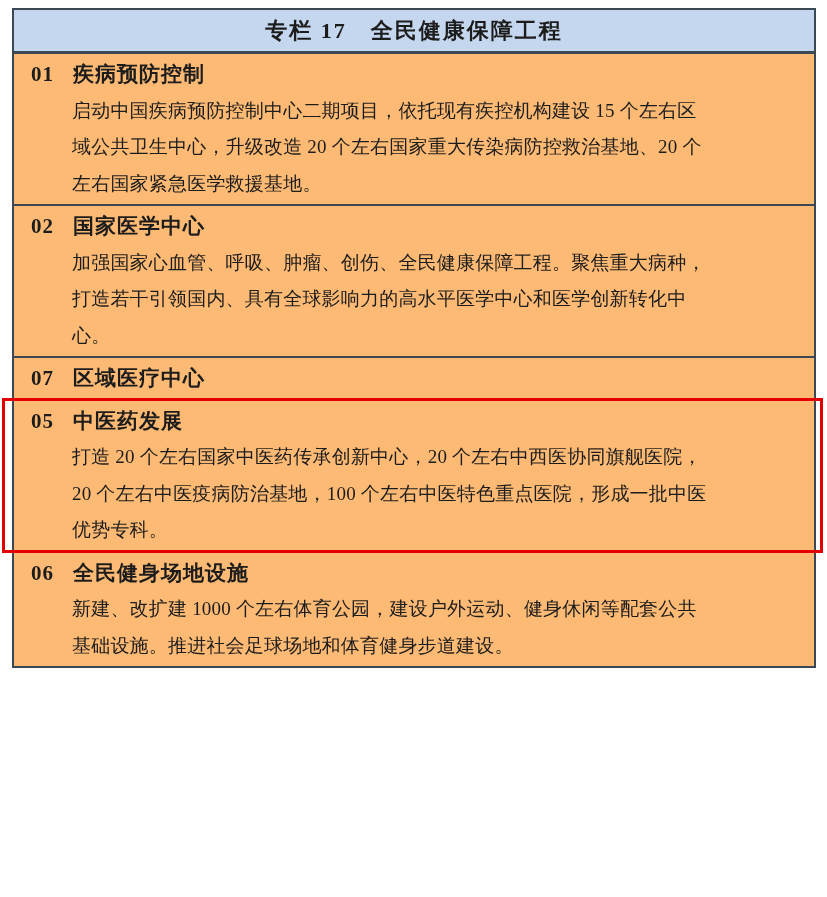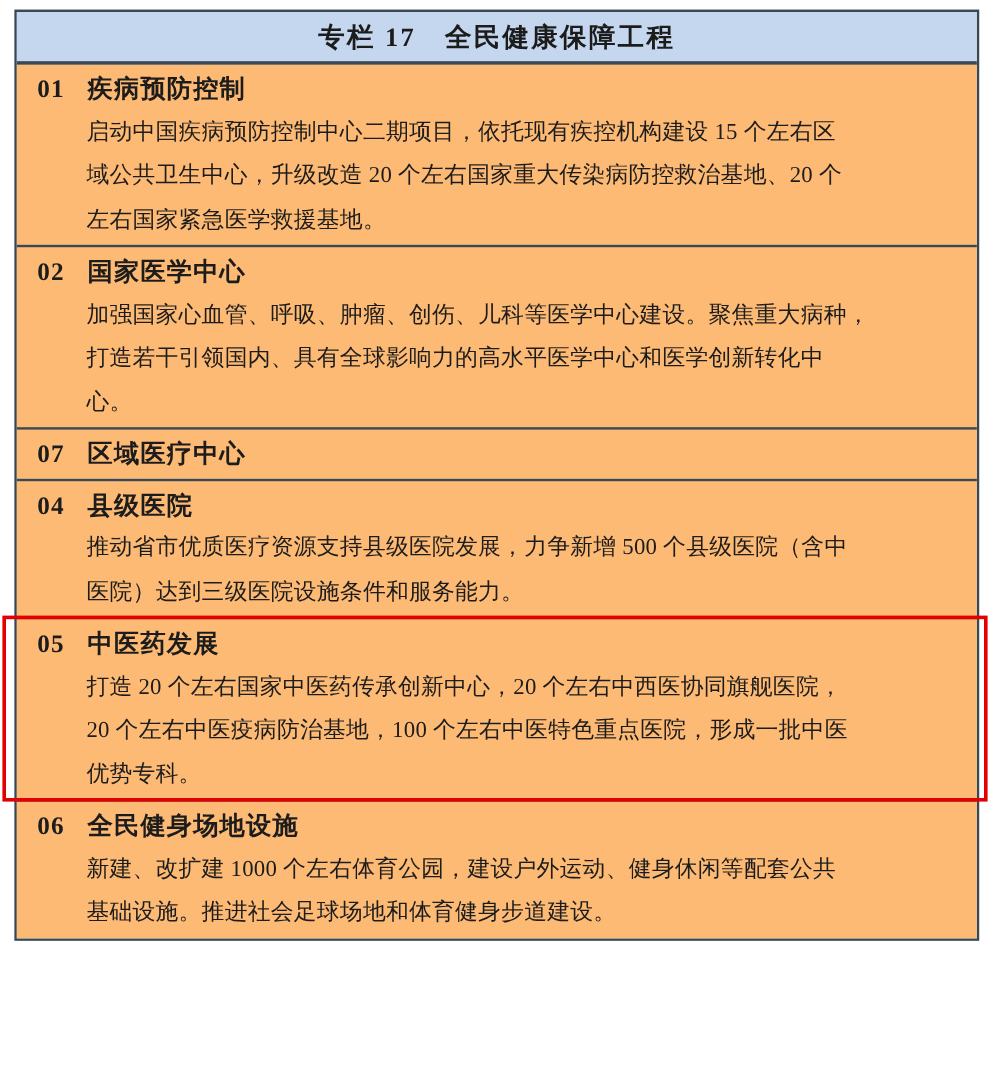--- a/index.html
+++ b/index.html
@@ -91,38 +91,31 @@
       </div>
       <div class="sec-body">启动中国疾病预防控制中心二期项目，依托现有疾控机构建设 15 个左右区
 域公共卫生中心，升级改造 20 个左右国家重大传染病防控救治基地、20 个
 左右国家紧急医学救援基地。</div>
     </section>
 
     <section class="sec">
       <div class="sec-head">
         <span class="sec-num">02</span><span class="sec-title">国家医学中心</span>
       </div>
-      <div class="sec-body">加强国家心血管、呼吸、肿瘤、创伤、儿科等医学中心建设。聚焦重大病种，
+      <div class="sec-body">加强国家心血管、呼吸、肿瘤、创伤、全民健康保障工程。聚焦重大病种，
 打造若干引领国内、具有全球影响力的高水平医学中心和医学创新转化中
 心。</div>
     </section>
 
     <section class="sec">
       <div class="sec-head">
         <span class="sec-num">07</span><span class="sec-title">区域医疗中心</span>
       </div>
     </section>
 
-    <section class="sec">
-      <div class="sec-head">
-        <span class="sec-num">04</span><span class="sec-title">县级医院</span>
-      </div>
-      <div class="sec-body">推动省市优质医疗资源支持县级医院发展，力争新增 500 个县级医院（含中
-医院）达到三级医院设施条件和服务能力。</div>
-    </section>
 
     <section class="sec">
       <div class="red-frame"></div>
       <div class="sec-head">
         <span class="sec-num">05</span><span class="sec-title">中医药发展</span>
       </div>
       <div class="sec-body">打造 20 个左右国家中医药传承创新中心，20 个左右中西医协同旗舰医院，
 20 个左右中医疫病防治基地，100 个左右中医特色重点医院，形成一批中医
 优势专科。</div>
     </section>

